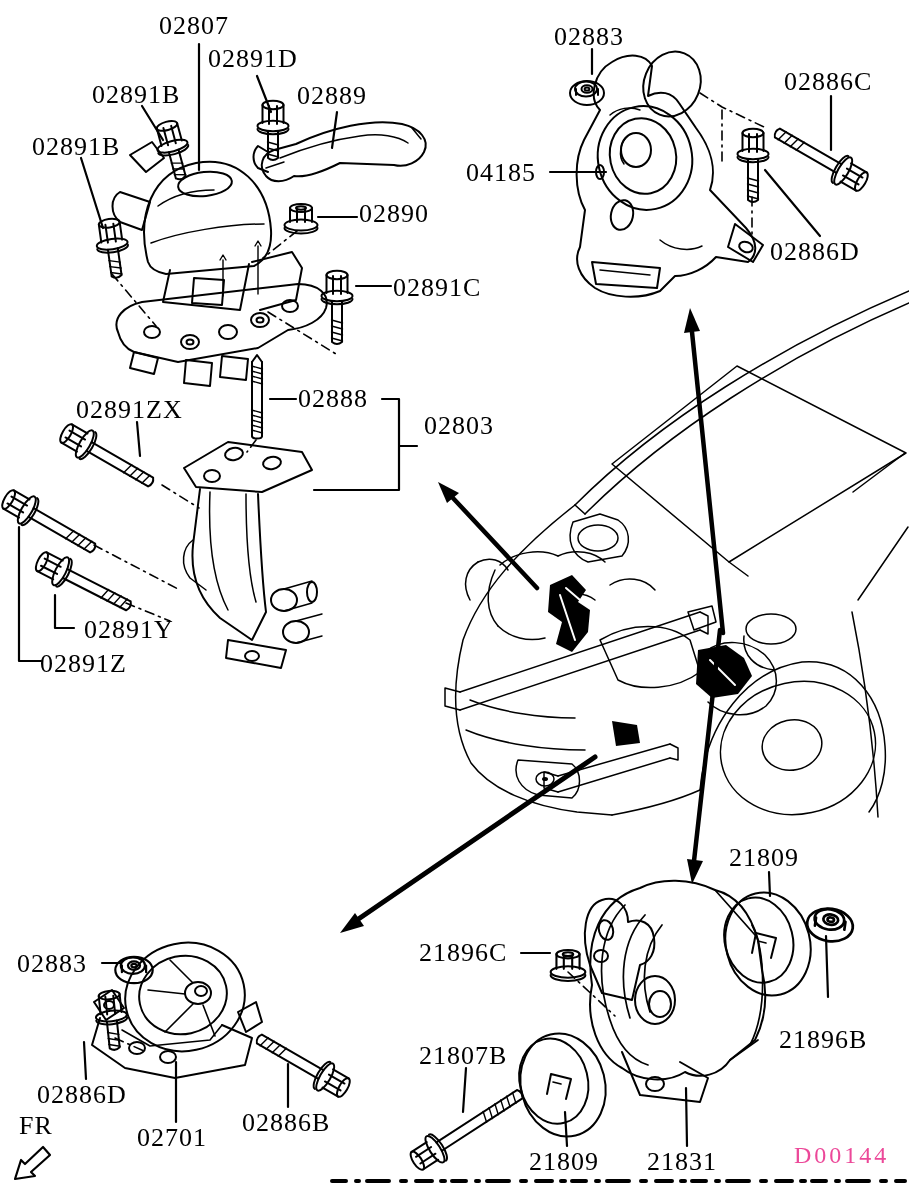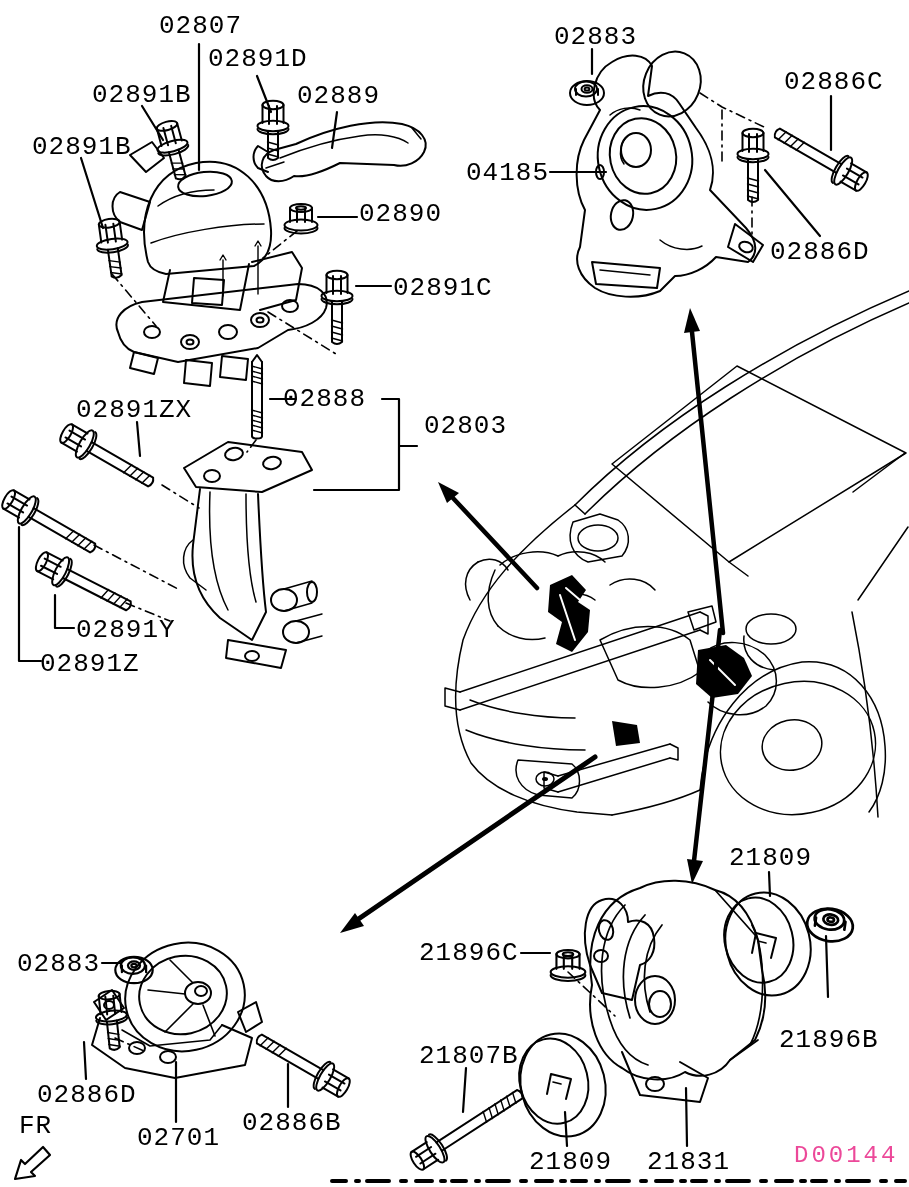--- a/index.html
+++ b/index.html
@@ -1,20 +1,20 @@
 <!DOCTYPE html>
 <html><head>
 <meta charset="utf-8">
 <style>
   html,body{margin:0;padding:0;background:#ffffff;}
   .page{
     position:relative;
     width:909px;height:1187px;
     background:#ffffff;
-    font-family:Liberation Mono, monospace;
+    font-family:Liberation Serif, serif;
     overflow:hidden;
   }
   .art{position:absolute;left:0;top:0;}
   .plabel{
     position:absolute;
     font-size:26px;
     letter-spacing:1px;
     color:#000;
     white-space:nowrap;
     line-height:1.1;
@@ -379,23 +379,23 @@
 <div class="plabel" style="left:208px;top:45px">02891D</div>
 <div class="plabel" style="left:297px;top:82px">02889</div>
 <div class="plabel" style="left:32px;top:133px">02891B</div>
 <div class="plabel" style="left:554px;top:23px">02883</div>
 <div class="plabel" style="left:784px;top:68px">02886C</div>
 <div class="plabel" style="left:466px;top:159px">04185</div>
 <div class="plabel" style="left:359px;top:200px">02890</div>
 <div class="plabel" style="left:770px;top:238px">02886D</div>
 <div class="plabel" style="left:393px;top:274px">02891C</div>
 <div class="plabel" style="left:76px;top:396px">02891ZX</div>
-<div class="plabel" style="left:283px;top:385px">02888</div>
+<div class="plabel" style="left:298px;top:385px">02888</div>
 <div class="plabel" style="left:424px;top:412px">02803</div>
-<div class="plabel" style="left:76px;top:616px">02891Y</div>
+<div class="plabel" style="left:84px;top:616px">02891Y</div>
 <div class="plabel" style="left:40px;top:650px">02891Z</div>
 <div class="plabel" style="left:17px;top:950px">02883</div>
 <div class="plabel" style="left:37px;top:1081px">02886D</div>
 <div class="plabel" style="left:137px;top:1124px">02701</div>
 <div class="plabel" style="left:242px;top:1109px">02886B</div>
 <div class="plabel" style="left:419px;top:939px">21896C</div>
 <div class="plabel" style="left:729px;top:844px">21809</div>
 <div class="plabel" style="left:779px;top:1026px">21896B</div>
 <div class="plabel" style="left:419px;top:1042px">21807B</div>
 <div class="plabel" style="left:529px;top:1148px">21809</div>

